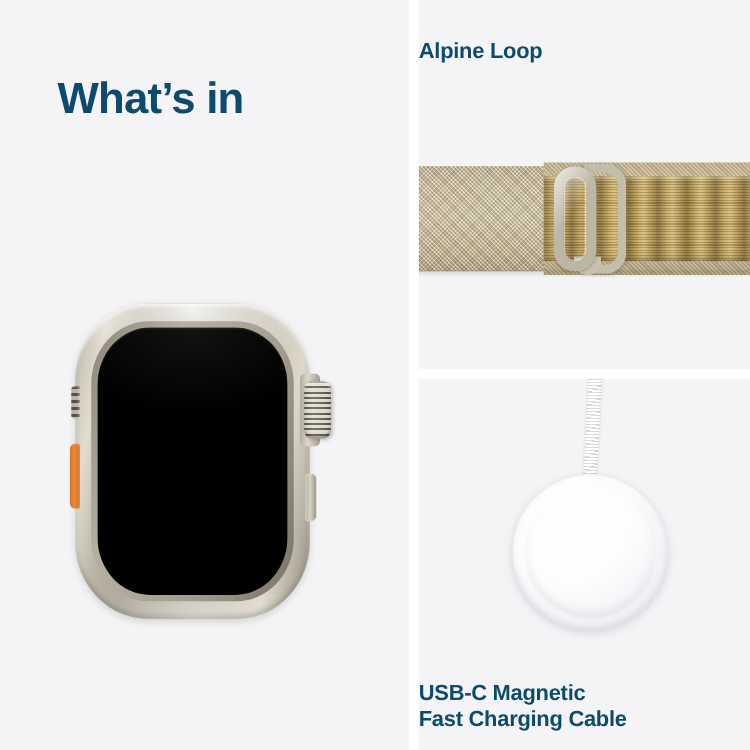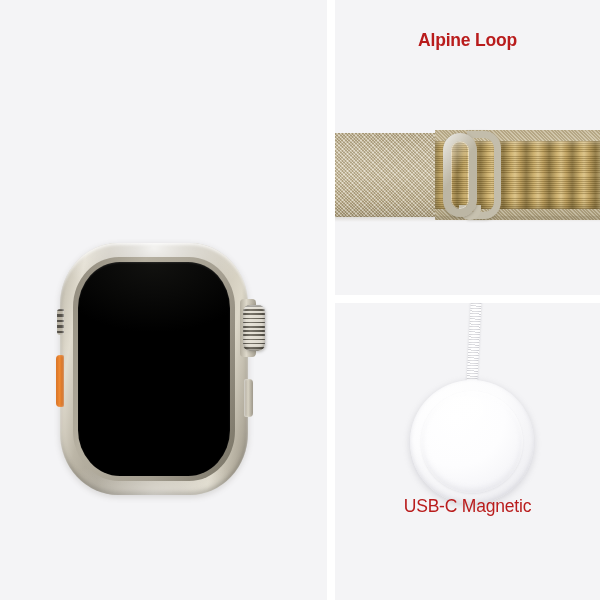--- a/index.html
+++ b/index.html
@@ -28,44 +28,44 @@
     overflow: hidden;
   }
   #panel-watch   { left: 0;     top: 0;   width: 327px; height: 600px; }
   #panel-band    { left: 335px; top: 0;   width: 265px; height: 295px; }
   #panel-charger { left: 335px; top: 303px; width: 265px; height: 297px; }
 
   
   .heading {
     position: absolute;
     margin: 0;
-    text-align: center;
-    color: #b91c1c;
+    text-align: left;
+    color: #0c4a6e;
     font-weight: 700;
     letter-spacing: -0.6px;
     line-height: 1.18;
     -webkit-font-smoothing: antialiased;
   }
   #watch-title {
     left: 0; top: 58px; width: 327px;
     font-size: 35px;
     padding: 0 46px;
     box-sizing: border-box;
   }
   #band-title {
     left: 335px; top: 30px; width: 265px;
     font-size: 17.5px;
     letter-spacing: -0.2px;
     font-weight: 700;
   }
   #charger-title {
-    left: 335px; top: 496px; width: 265px;
+    left: 335px; top: 544px; width: 265px;
     font-size: 17.5px;
     letter-spacing: -0.2px;
-    font-weight: 400;
+    font-weight: 700;
   }
 
   
   #watch {
     position: absolute;
     left: 57px;
     top: 243px;
     width: 213px;
     height: 252px;
   }
@@ -418,19 +418,19 @@
 
     <div id="charger">
       <div id="charger-cable"></div>
       <div id="charger-puck"></div>
       <div id="charger-puck-inner"></div>
       <div id="charger-puck-gloss"></div>
     </div>
 
   </div>
 
-  <h1 class="heading" id="watch-title"><br></h1>
+  <h1 class="heading" id="watch-title"><span>What’s in</span><br></h1>
 
   <h2 class="heading" id="band-title">Alpine Loop</h2>
 
-  <h2 class="heading" id="charger-title"><span>USB-C Magnetic</span><br></h2>
+  <h2 class="heading" id="charger-title"><span>USB-C Magnetic</span><br><span>Fast Charging Cable</span></h2>
 
 </div>
 
 </body></html>

